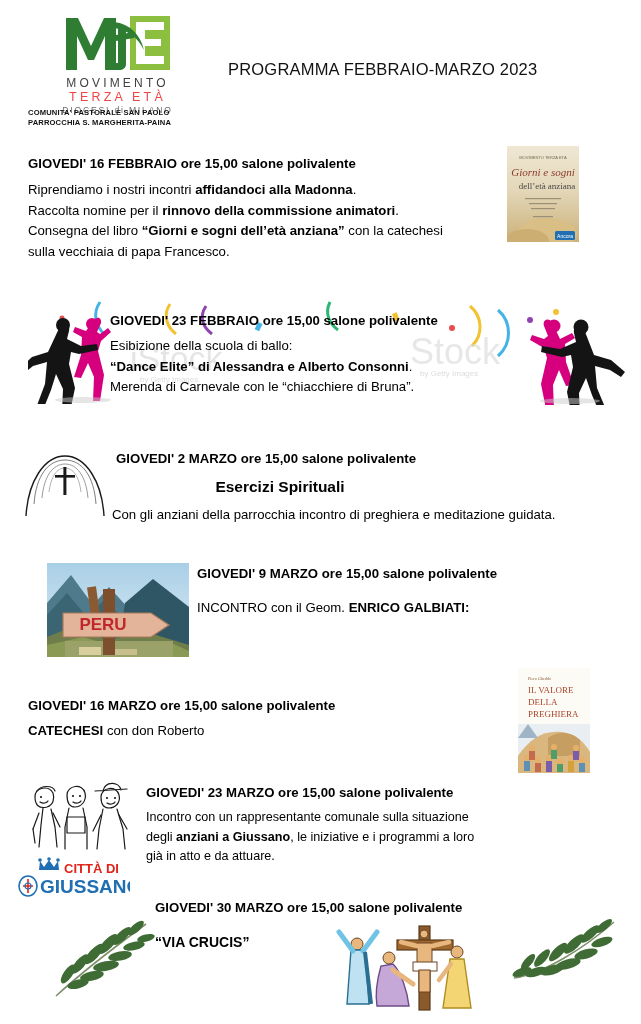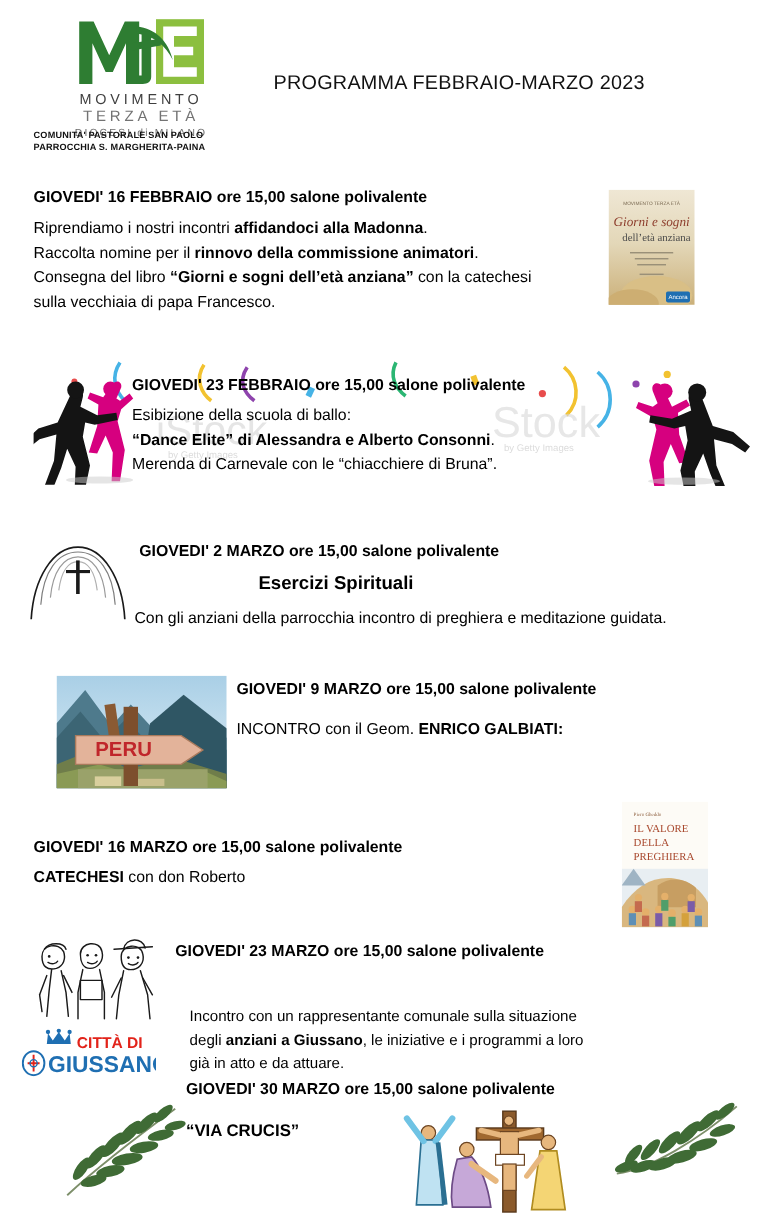--- a/index.html
+++ b/index.html
@@ -12,35 +12,35 @@
   .page{position:relative;width:641px;height:1024px;background:#fff;}
   .u{}
   .b{font-weight:bold;}
 
   
   #header{position:absolute;left:0;top:0;width:641px;height:140px;}
   #logo-block{position:absolute;left:30px;top:12px;width:175px;text-align:center;}
   .logo-mark{width:108px;height:62px;margin:0 auto;position:relative;}
   .logo-mark svg{display:block;}
   .logo-line1{font-family:"Liberation Sans",sans-serif;font-size:12px;letter-spacing:3.2px;color:#3f3f3f;margin-top:2px;}
-  .logo-line2{font-family:"Liberation Sans",sans-serif;font-size:12.5px;letter-spacing:3.2px;color:#737373;}
+  .logo-line2{font-family:"Liberation Sans",sans-serif;font-size:12.5px;letter-spacing:3.2px;color:#ef4444;}
   .logo-line3{font-family:Liberation Sans, sans-serif;font-size:8.6px;letter-spacing:1.8px;color:#6b6b6b;margin-top:1px;}
   #parish{position:absolute;left:28px;top:108px;width:200px;font-size:7.6px;font-weight:bold;
       letter-spacing:.15px;line-height:9.6px;color:#111;}
   #doc-title{position:absolute;left:228px;top:60px;font-size:16.5px;letter-spacing:.2px;color:#111;}
 
   
   .hdr-line{font-size:13.2px;line-height:17px;white-space:nowrap;}
   .body-line{font-size:13.2px;line-height:20.5px;}
   .body-sm{font-size:12.6px;line-height:19.5px;}
 
   
   #sec1-head{position:absolute;left:28px;top:155px;}
   #sec1-body{position:absolute;left:28px;top:180px;width:470px;}
-  #book1{position:absolute;left:507px;top:146px;width:72px;height:96px;margin-top:12px;}
+  #book1{position:absolute;left:507px;top:146px;width:72px;height:96px;}
 
   
   #sec2-bg{position:absolute;left:0px;top:300px;width:586px;height:112px;overflow:hidden;}
   #sec2-head{position:absolute;left:110px;top:312px;}
   #sec2-body{position:absolute;left:110px;top:336px;width:400px;}
   #dancers-left{position:absolute;left:28px;top:312px;width:110px;height:92px;}
   #dancers-right{position:absolute;left:512px;top:310px;width:115px;height:95px;}
 
   
   #sec3-icon{position:absolute;left:22px;top:442px;width:86px;height:76px;}
@@ -55,21 +55,21 @@
 
   
   #sec5-head{position:absolute;left:28px;top:697px;}
   #sec5-body{position:absolute;left:28px;top:721px;}
   #book2{position:absolute;left:518px;top:668px;width:72px;height:105px;}
 
   
   #elders-img{position:absolute;left:27px;top:777px;width:108px;height:78px;}
   #giussano-logo{position:absolute;left:18px;top:855px;width:112px;height:42px;}
   #sec6-head{position:absolute;left:146px;top:784px;}
-  #sec6-body{position:absolute;left:158px;top:808px;width:430px;margin-top:30px;}
+  #sec6-body{position:absolute;left:146px;top:808px;width:430px;}
 
   
   #sec7-head{position:absolute;left:155px;top:899px;}
   #sec7-title{position:absolute;left:155px;top:934px;font-size:14px;font-weight:bold;}
   #branch-left{position:absolute;left:50px;top:912px;width:110px;height:92px;}
   #branch-right{position:absolute;left:508px;top:908px;width:118px;height:96px;}
   #crucifix{position:absolute;left:327px;top:918px;width:152px;height:96px;}
 
   
   .imgbox{overflow:hidden;}

